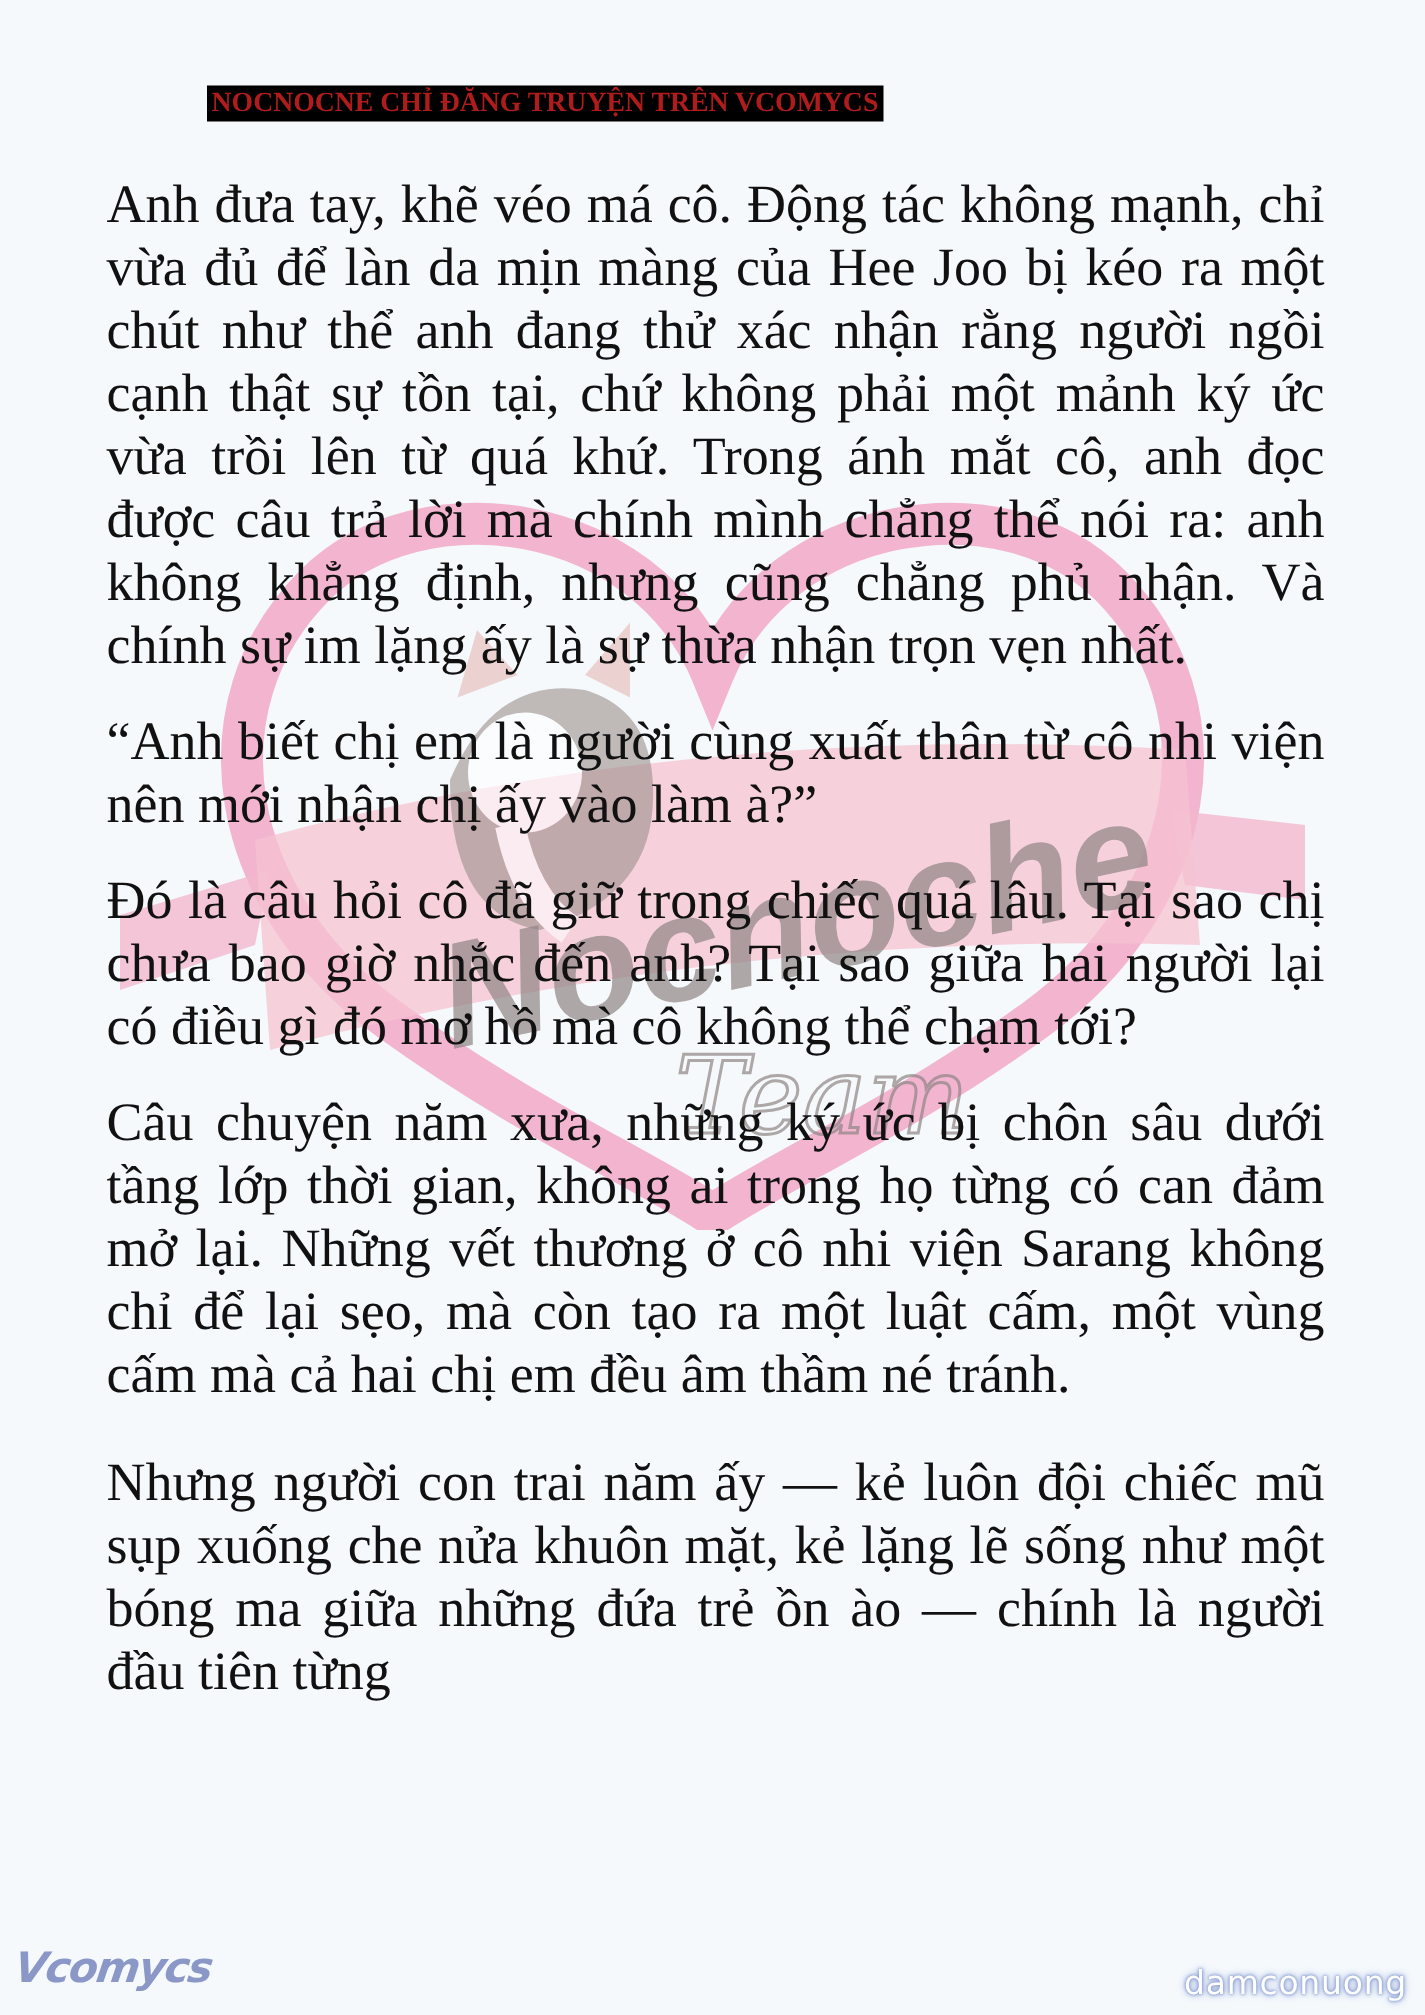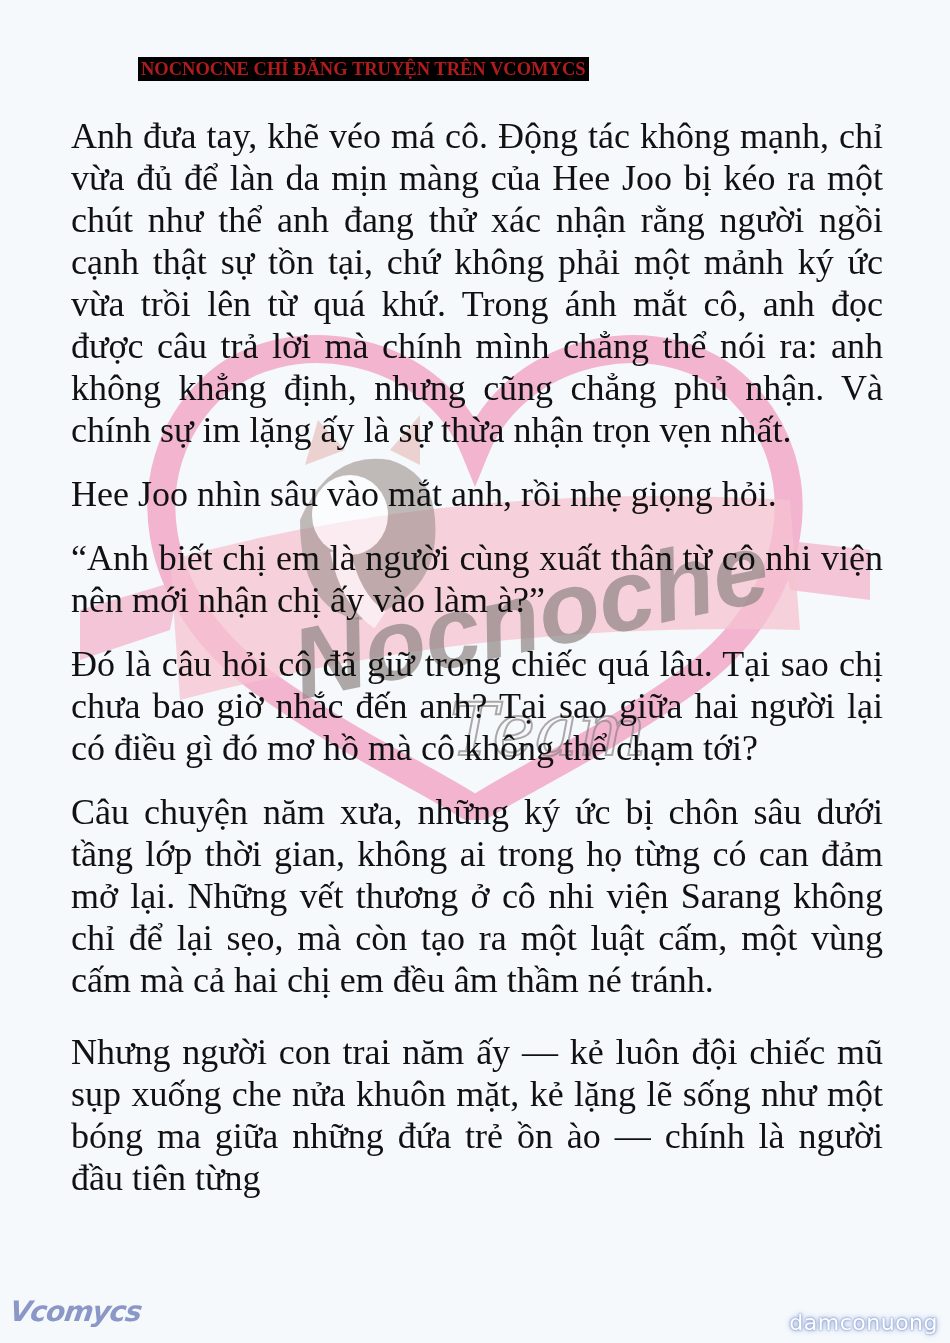--- a/index.html
+++ b/index.html
@@ -101,21 +101,20 @@
   </g>
 
   <text x="230" y="365" transform="rotate(-12 400 330)" font-family="Liberation Sans, sans-serif" font-weight="bold" font-style="italic" font-size="100" fill="#8f8584" opacity="0.7">Nocnoche</text>
   <text x="390" y="455" font-family="DejaVu Serif, serif" font-style="italic" font-size="72" fill="none" stroke="#8f8584" stroke-width="2" opacity="0.7">Team</text>
 </svg>
 
 <div class="header-banner">NOCNOCNE CHỈ ĐĂNG TRUYỆN TRÊN VCOMYCS</div>
 
 <div class="content">
   <p>Anh đưa tay, khẽ véo má cô. Động tác không mạnh, chỉ vừa đủ để làn da mịn màng của Hee Joo bị kéo ra một chút như thể anh đang thử xác nhận rằng người ngồi cạnh thật sự tồn tại, chứ không phải một mảnh ký ức vừa trồi lên từ quá khứ. Trong ánh mắt cô, anh đọc được câu trả lời mà chính mình chẳng thể nói ra: anh không khẳng định, nhưng cũng chẳng phủ nhận. Và chính sự im lặng ấy là sự thừa nhận trọn vẹn nhất.</p>
-  <p>Hee Joo nhìn sâu vào mắt anh, rồi nhẹ giọng hỏi.</p>
   <p>“Anh biết chị em là người cùng xuất thân từ cô nhi viện nên mới nhận chị ấy vào làm à?”</p>
   <p>Đó là câu hỏi cô đã giữ trong chiếc quá lâu. Tại sao chị chưa bao giờ nhắc đến anh? Tại sao giữa hai người lại có điều gì đó mơ hồ mà cô không thể chạm tới?</p>
   <p class="gap-lg">Câu chuyện năm xưa, những ký ức bị chôn sâu dưới tầng lớp thời gian, không ai trong họ từng có can đảm mở lại. Những vết thương ở cô nhi viện Sarang không chỉ để lại sẹo, mà còn tạo ra một luật cấm, một vùng cấm mà cả hai chị em đều âm thầm né tránh.</p>
   <p>Nhưng người con trai năm ấy — kẻ luôn đội chiếc mũ sụp xuống che nửa khuôn mặt, kẻ lặng lẽ sống như một bóng ma giữa những đứa trẻ ồn ào — chính là người đầu tiên từng</p>
 </div>
 
 <div class="footer-logo">Vcomycs</div>
 <div class="footer-credit">damconuong</div>
 
 </body></html>

